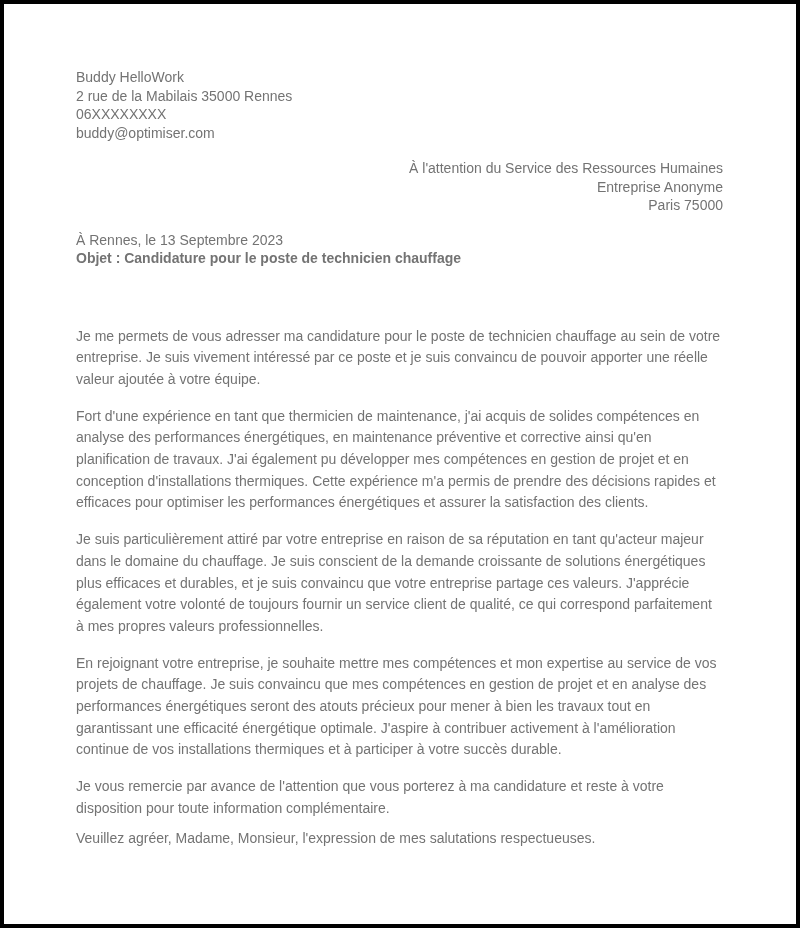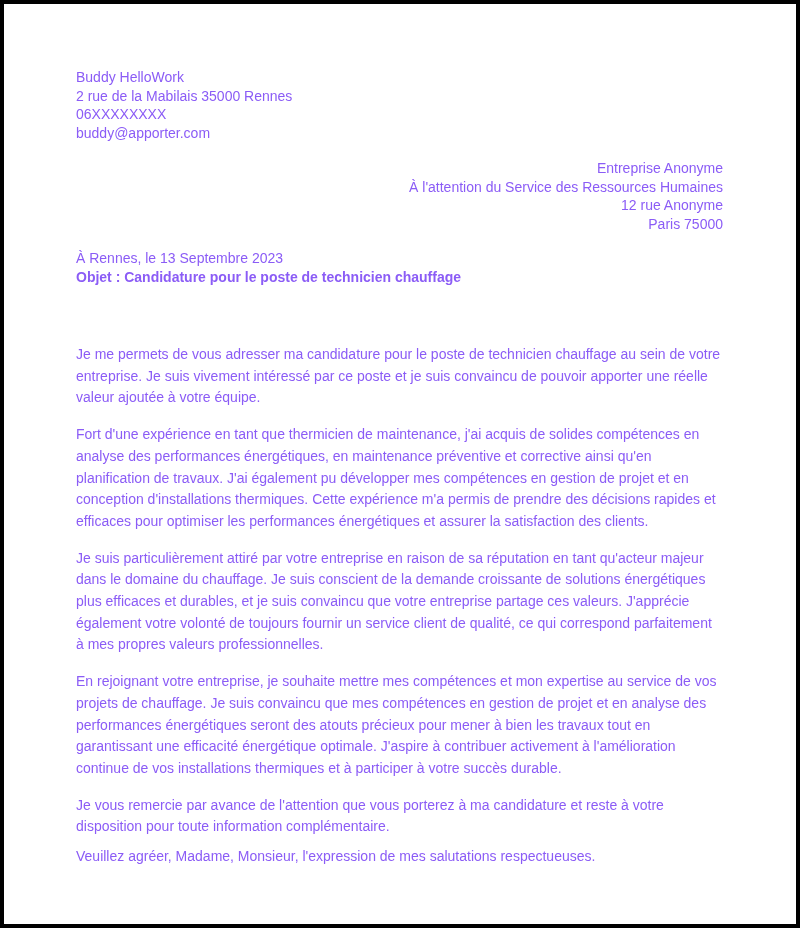--- a/index.html
+++ b/index.html
@@ -10,21 +10,21 @@
   .page {
     position: relative;
     width: 800px;
     height: 928px;
     box-sizing: border-box;
     background: #ffffff;
     border: 4px solid #000000;
     padding: 64px 73px 0 72px;
     font-family: "Liberation Sans", "DejaVu Sans", sans-serif;
     font-size: 14px;
-    color: #8b5cf6;
+    color: #737373;
     overflow: hidden;
   }
   .sender-block {
     line-height: 18.5px;
   }
   .recipient-block {
     margin-top: 17px;
     line-height: 18.5px;
     text-align: right;
   }
@@ -50,27 +50,26 @@
 </style>
 </head>
 <body>
 
 <div class="page">
 
   <div class="sender-block">
     <div>Buddy HelloWork</div>
     <div>2 rue de la Mabilais 35000 Rennes</div>
     <div>06XXXXXXXX</div>
-    <div>buddy@apporter.com</div>
+    <div>buddy@optimiser.com</div>
   </div>
 
   <div class="recipient-block">
+    <div>À l'attention du Service des Ressources Humaines</div>
     <div>Entreprise Anonyme</div>
-    <div>À l'attention du Service des Ressources Humaines</div>
-    <div>12 rue Anonyme</div>
     <div>Paris 75000</div>
   </div>
 
   <div class="date-line">À Rennes, le 13 Septembre 2023</div>
 
   <div class="subject-line">Objet : Candidature pour le poste de technicien chauffage</div>
 
   <div class="letter-body">
     <p class="first">Je me permets de vous adresser ma candidature pour le poste de technicien chauffage au sein de votre entreprise. Je suis vivement intéressé par ce poste et je suis convaincu de pouvoir apporter une réelle valeur ajoutée à votre équipe.</p>
     <p>Fort d'une expérience en tant que thermicien de maintenance, j'ai acquis de solides compétences en analyse des performances énergétiques, en maintenance préventive et corrective ainsi qu'en planification de travaux. J'ai également pu développer mes compétences en gestion de projet et en conception d'installations thermiques. Cette expérience m'a permis de prendre des décisions rapides et efficaces pour optimiser les performances énergétiques et assurer la satisfaction des clients.</p>

